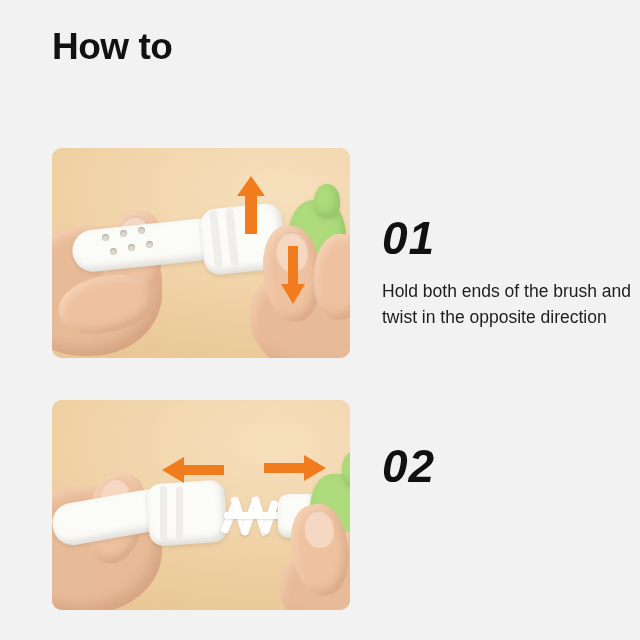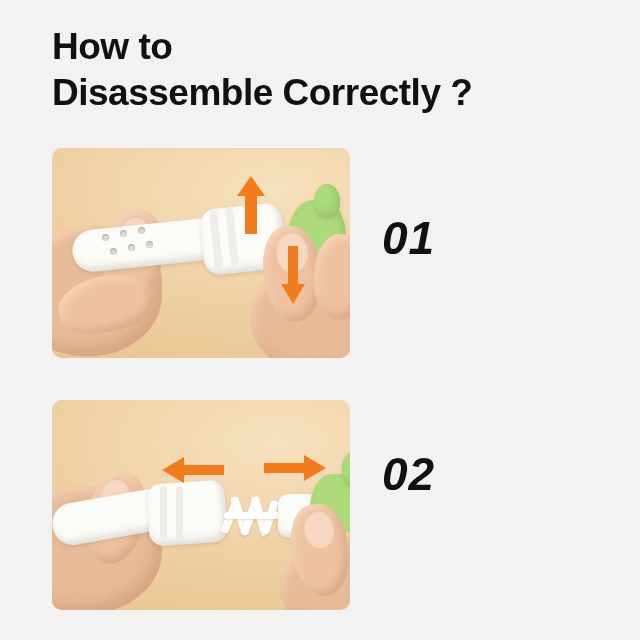--- a/index.html
+++ b/index.html
@@ -138,31 +138,30 @@
     letter-spacing: 1px;
     line-height: 52px;
   }
   .step-desc {
     margin-top: 14px;
     font-size: 17.5px;
     line-height: 26px;
     color: #1d1d1d;
     font-weight: 400;
   }
-  .step-2 .step-text { top: 48px; }
+  .step-2 .step-text { top: 40px; }
   .step-1 .step-text { top: 64px; }
 </style>
 </head>
 <body>
 
 <div class="page">
 
   <div class="heading">
     <div class="line">How to</div>
-    <div class="line">Disassemble Correctly ?</div>
   </div>
 
   <div class="step step-1">
 
     <div class="photo">
       <div class="photo-bg"></div>
 
       <div class="hand shadowed" style="left:-40px; top:78px; width:150px; height:130px; border-radius:55% 45% 50% 50%;"></div>
       <div class="finger" style="left:52px; top:62px; width:58px; height:96px; transform:rotate(10deg);"></div>
       <div class="nail" style="left:66px; top:68px; width:32px; height:40px; transform:rotate(10deg);"></div>
@@ -195,20 +194,21 @@
       </div>
       <div class="arrow" style="left:228px; top:98px;">
         <svg width="26" height="58" viewBox="0 0 26 58">
           <path d="M13 58 L25 38 L18 38 L18 0 L8 0 L8 38 L1 38 Z" fill="#f07c1e"></path>
         </svg>
       </div>
     </div>
 
     <div class="step-text">
       <div class="step-number">01</div>
+      <div class="step-desc">Hold both ends of the brush and twist in the opposite direction</div>
     </div>
   </div>
 
   <div class="step step-2">
 
     <div class="photo">
       <div class="photo-bg"></div>
 
       <div class="hand shadowed" style="left:-46px; top:86px; width:156px; height:128px; border-radius:52% 48% 50% 50%;"></div>
       <div class="finger" style="left:36px; top:72px; width:56px; height:92px; transform:rotate(12deg);"></div>

